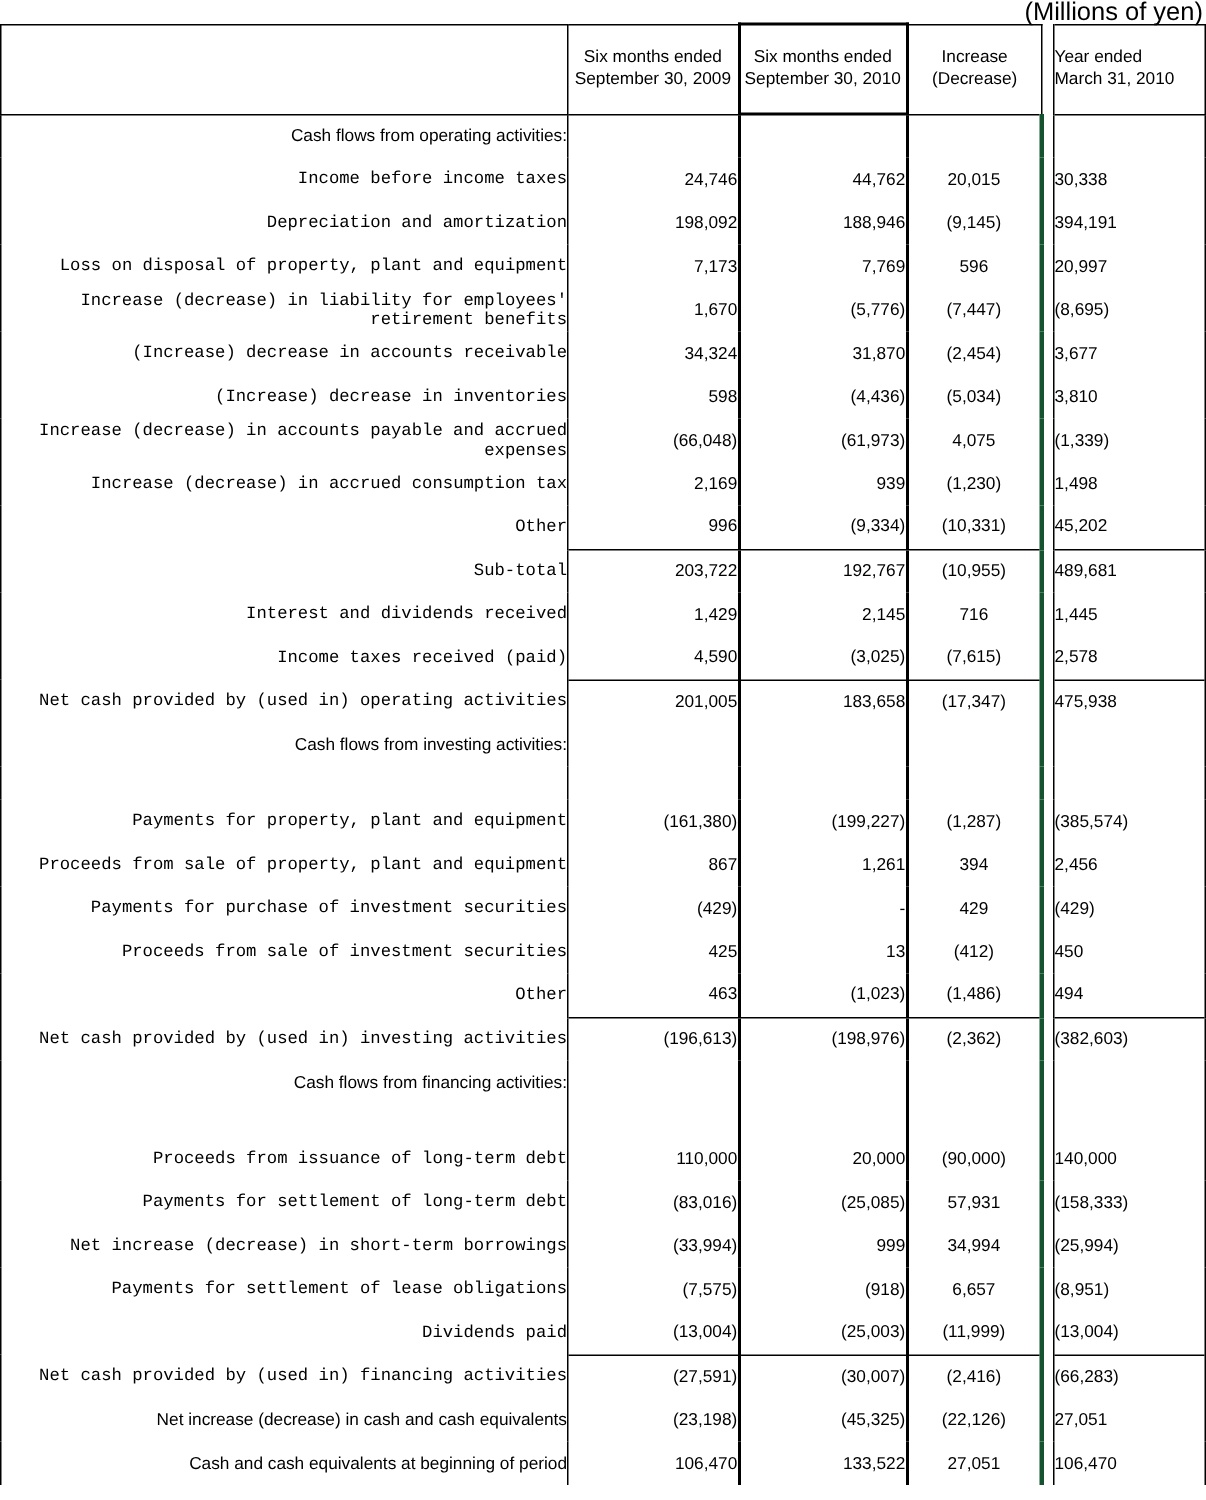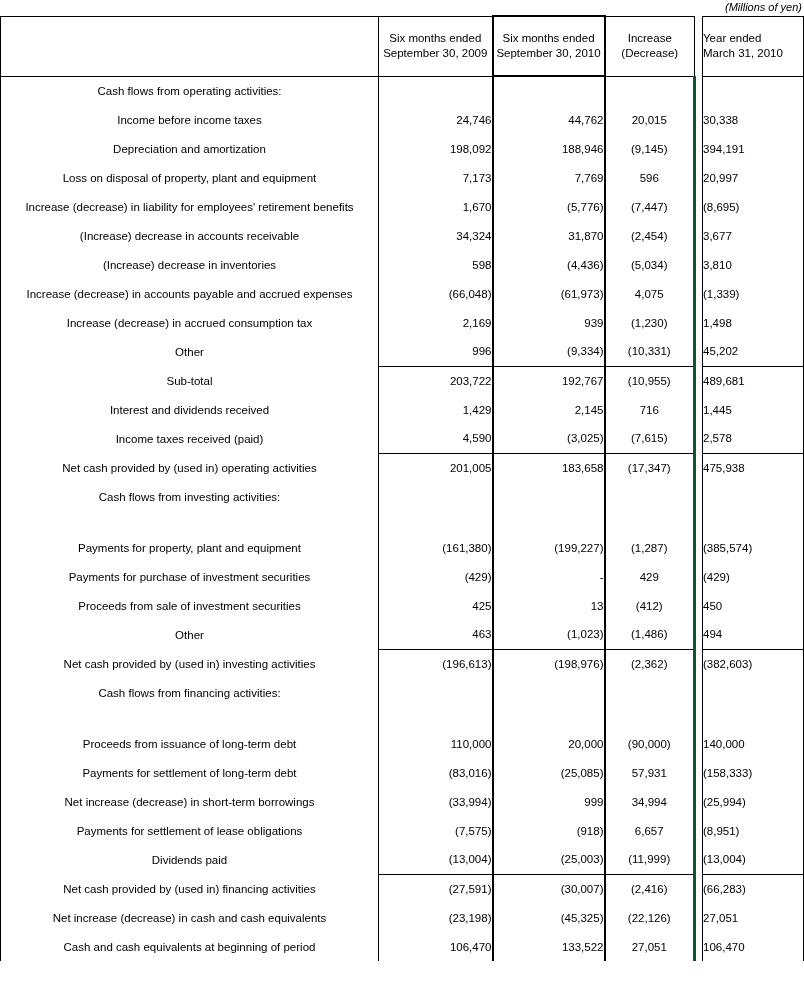--- a/index.html
+++ b/index.html
@@ -19,24 +19,23 @@
     width: 804px;
     height: 1000px;
     box-sizing: border-box;
   }
 
   
   .unit-caption {
     position: absolute;
     top: 0px;
     right: 2px;
-    font-size: 11px;
+    font-size: 17px;
     line-height: 15px;
     white-space: nowrap;
-    font-style: italic;
   }
 
   
   #cf-table {
     position: absolute;
     top: 15px;
     left: 0px;
     width: 803px;
     border-collapse: collapse;
     table-layout: fixed;
@@ -55,21 +54,21 @@
   col.c-a     { width: 114px; }
   col.c-b     { width: 112px; }
   col.c-c     { width: 90px; }
   col.c-gap   { width: 8px;  }
   col.c-d     { width: 101px; }
 
   
   .cell-label {
     border-left: 1px solid #000;
     border-right: 1px solid #000;
-    text-align: center;
+    text-align: right;
     height: 29px;
   }
   .cell-a {
     border-right: 1px solid #000;
     text-align: right;
     padding-right: 8px;
     height: 29px;
   }
   .cell-b {
     border-left: 2px solid #000;
@@ -91,21 +90,21 @@
   }
   .cell-d {
     border-right: 1px solid #000;
     text-align: left;
     padding-right: 8px;
     height: 29px;
   }
 
   
   .lbl-section { padding-left: 3px; }
-  .lbl-item    { padding-left: 15px; }
+  .lbl-item    { padding-left: 15px; font-family: Liberation Mono, monospace; }
 
   
   .hdr-label {
     border-left: 1px solid #000;
     border-top: 1px solid #000;
     border-right: 1px solid #000;
     border-bottom: 1px solid #000;
     height: 60px;
   }
   .hdr-a {
@@ -328,20 +327,28 @@
         </tr>
         <tr>
           <td class="cell-label lbl-item">Payments for property, plant and equipment</td>
           <td class="cell-a">(161,380)</td>
           <td class="cell-b">(199,227)</td>
           <td class="cell-c">(1,287)</td>
           <td class="cell-gap"></td>
           <td class="cell-d">(385,574)</td>
         </tr>
         <tr>
+          <td class="cell-label lbl-item">Proceeds from sale of property, plant and equipment</td>
+          <td class="cell-a">867</td>
+          <td class="cell-b">1,261</td>
+          <td class="cell-c">394</td>
+          <td class="cell-gap"></td>
+          <td class="cell-d">2,456</td>
+        </tr>
+        <tr>
           <td class="cell-label lbl-item">Payments for purchase of investment securities</td>
           <td class="cell-a">(429)</td>
           <td class="cell-b">-</td>
           <td class="cell-c">429</td>
           <td class="cell-gap"></td>
           <td class="cell-d">(429)</td>
         </tr>
         <tr>
           <td class="cell-label lbl-item">Proceeds from sale of investment securities</td>
           <td class="cell-a">425</td>

